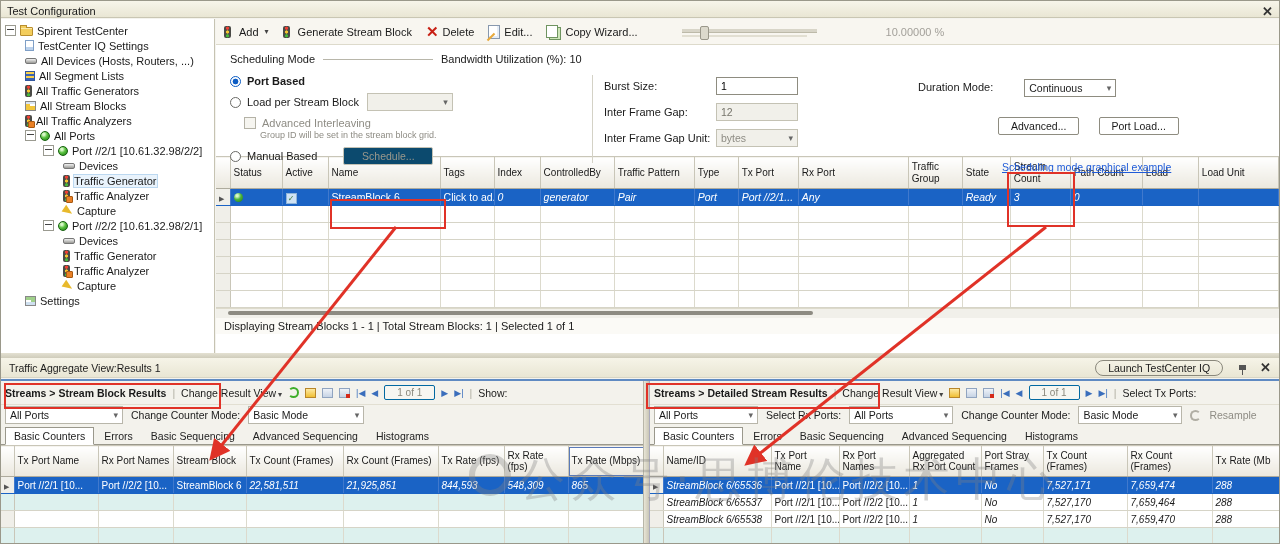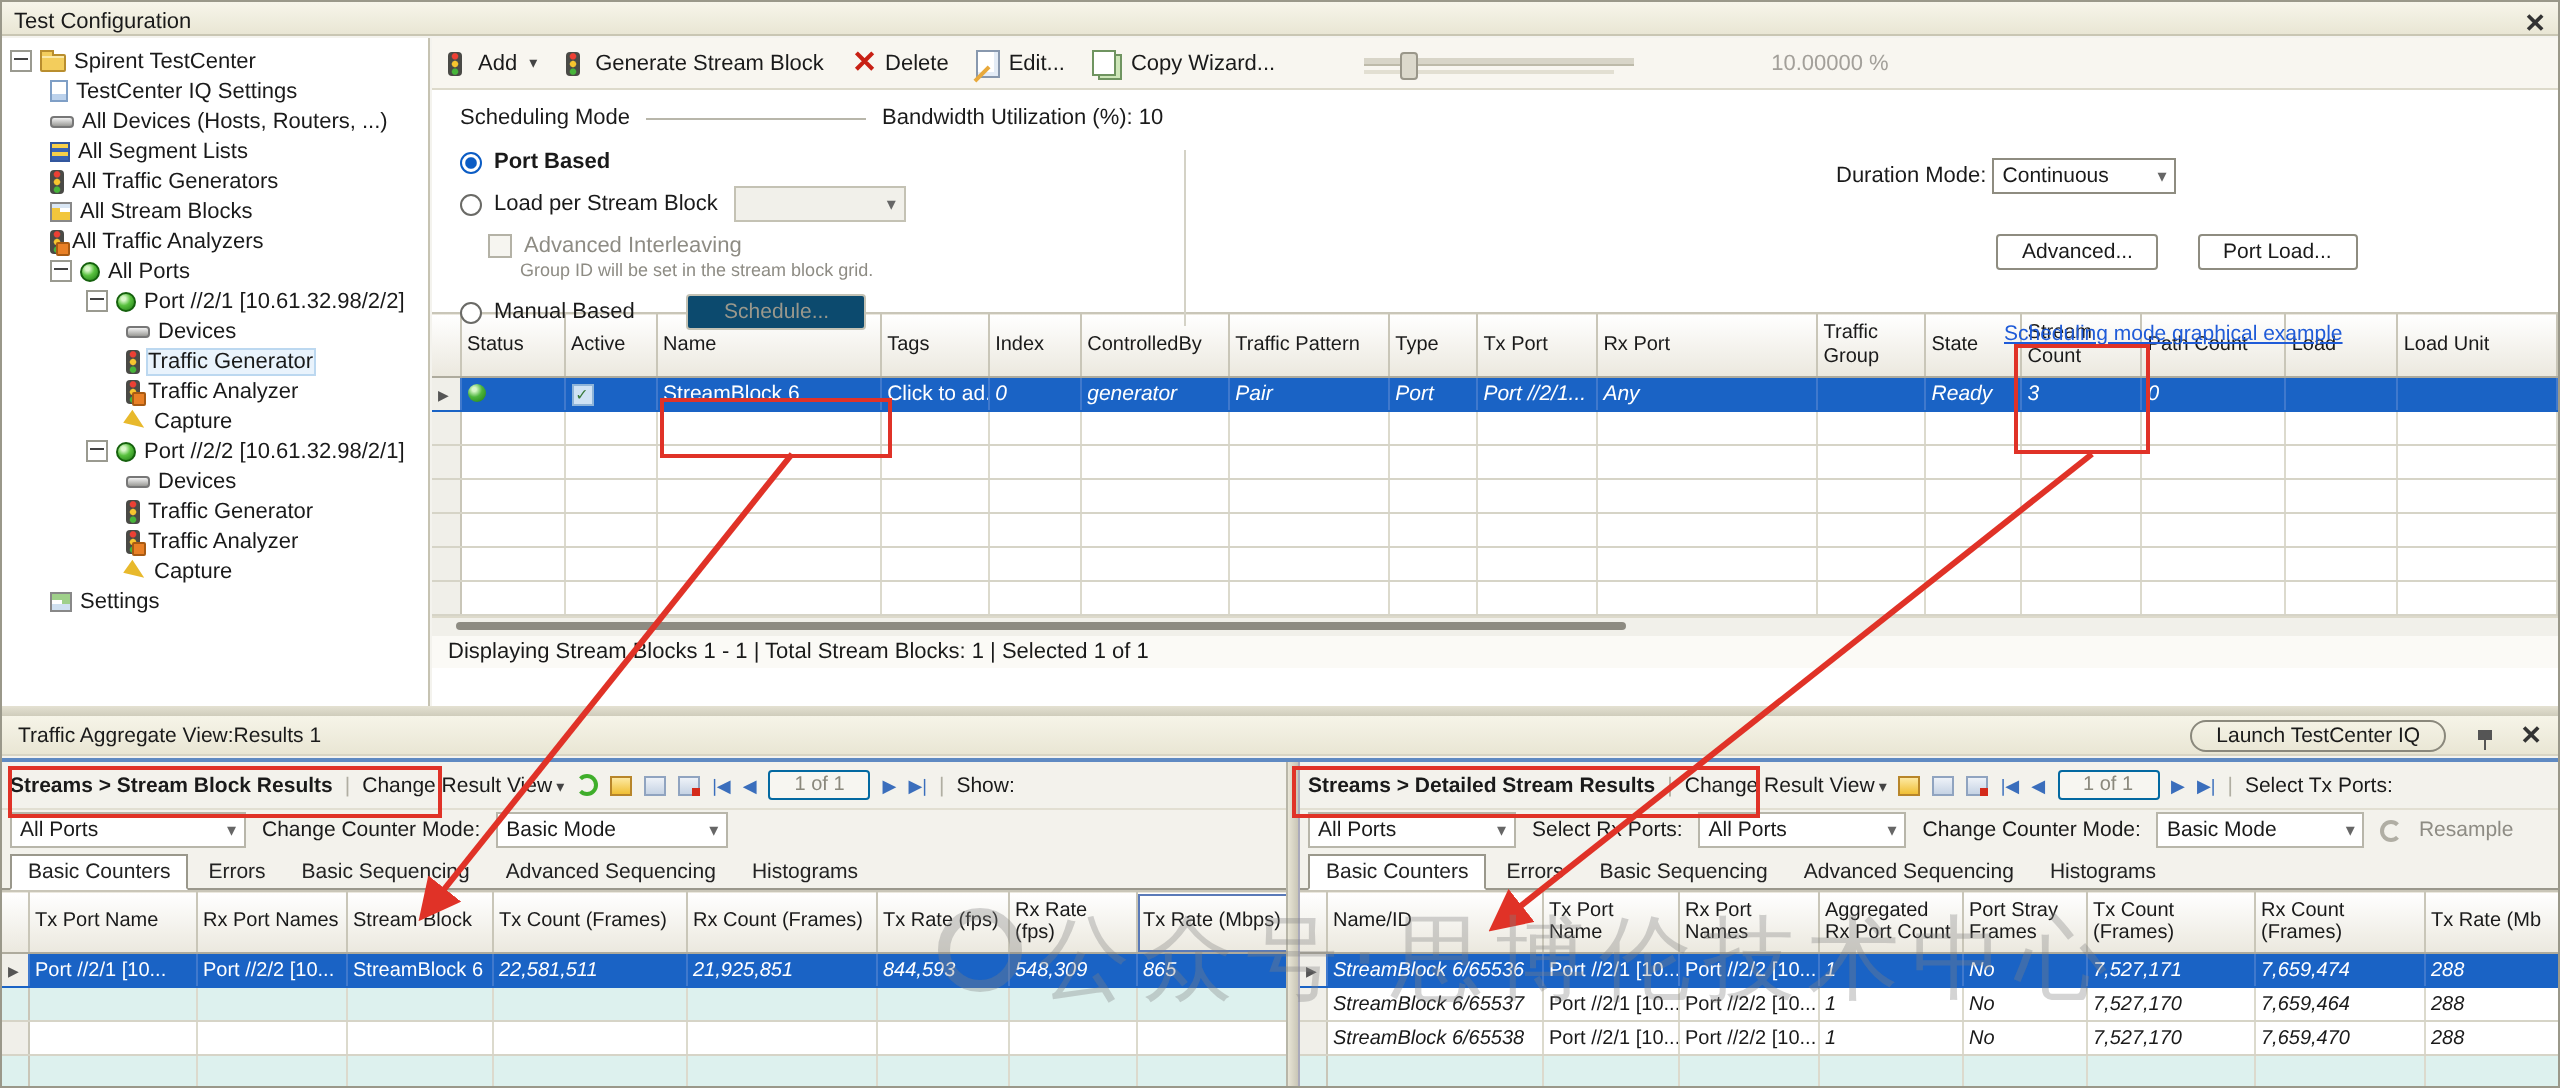--- a/index.html
+++ b/index.html
@@ -311,23 +311,39 @@
           <span>Advanced Interleaving</span>
         </div>
       <div class="gray" style="font-size:9px;margin-left:30px;margin-bottom:7px">Group ID will be set in the stream block grid.</div>
       <div class="frow">
           <span class="radio"></span>
           <span>Manual Based</span>
         <span class="pbtn dis" style="margin-left:26px;width:64px;text-align:center">Schedule...</span>
         </div>
     </div>
     <div class="vline"></div>
+    <div style="position:absolute;left:388px;top:32px">
+      <div class="frow" style="margin-bottom:8px">
+          <span class="flabel">Burst Size:</span>
+          <input class="tbox" style="width: 82px;" value="1">
+        </div>
+      <div class="frow" style="margin-bottom:8px">
+          <span class="flabel">Inter Frame Gap:</span>
+          <input class="tbox dis" style="width: 82px;" value="12">
+        </div>
+      <div class="frow">
+          <span class="flabel">Inter Frame Gap Unit:</span>
+          <span class="combo dis" style="width:82px">
+            <span>bytes</span>
+          </span>
+        </div>
+    </div>
     <div style="position:absolute;left:702px;top:34px">
       <span>Duration Mode:</span>
-      <span class="combo" style="width:92px;margin-left:0">
+      <span class="combo" style="width:92px;margin-left:28px">
           <span>Continuous</span>
         </span>
     </div>
     <div style="position:absolute;left:782px;top:72px">
       <span class="pbtn">Advanced...</span>
       <span class="pbtn" style="margin-left:16px">Port Load...</span>
     </div>
     <a class="link" style="position:absolute;left:786px;top:116px">Scheduling mode graphical example</a>
   </div>
 

